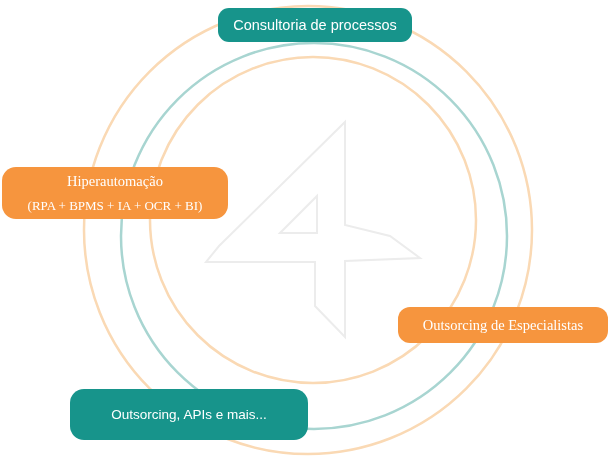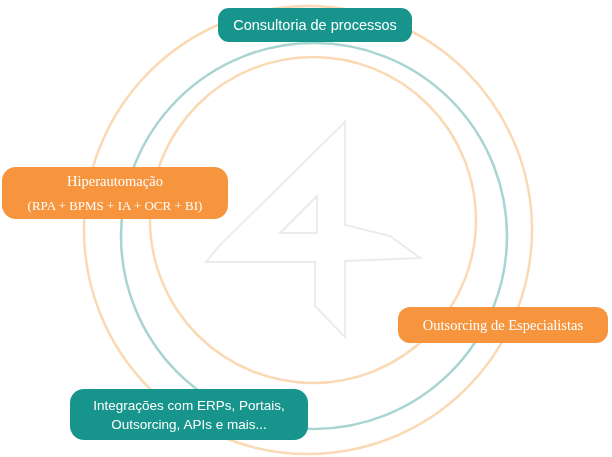--- a/index.html
+++ b/index.html
@@ -98,17 +98,16 @@
   <div class="badge badge-orange badge-left">
     <span class="line line-1">Hiperautomação</span>
     <span class="line line-2">(RPA + BPMS + IA + OCR + BI)</span>
   </div>
 
   <div class="badge badge-orange badge-right">
     <span class="line">Outsorcing de Especialistas</span>
   </div>
 
   <div class="badge badge-teal badge-bottom">
-    <span class="line">Integrações com ERPs, Portais,</span>
     <span class="line">Outsorcing, APIs e mais...</span>
   </div>
 
 </div>
 
 </body></html>

